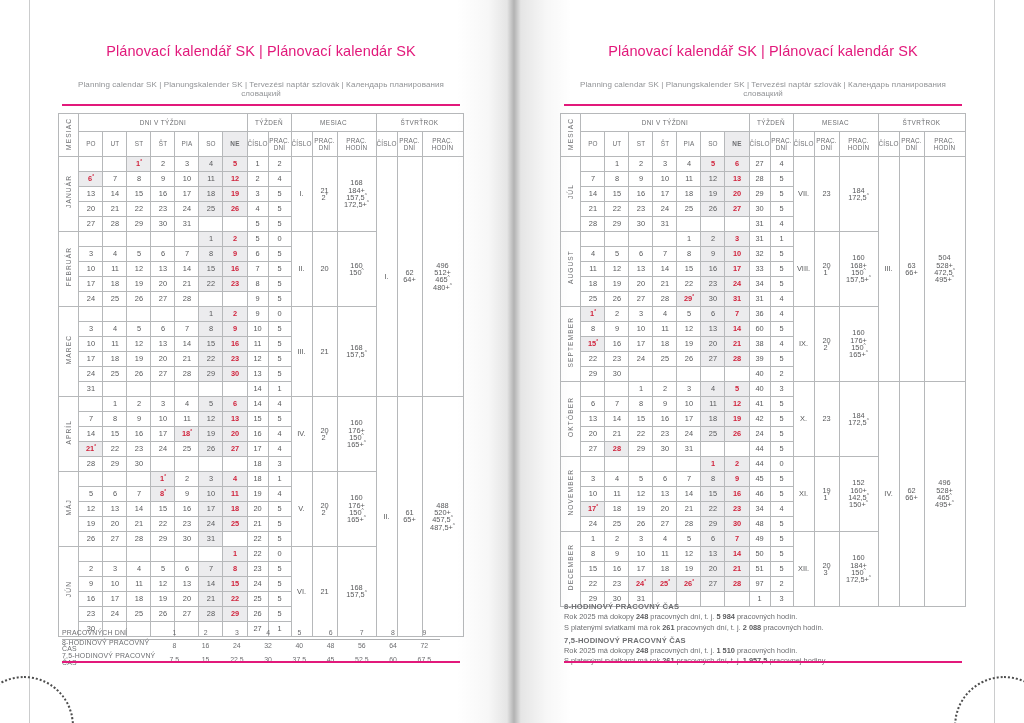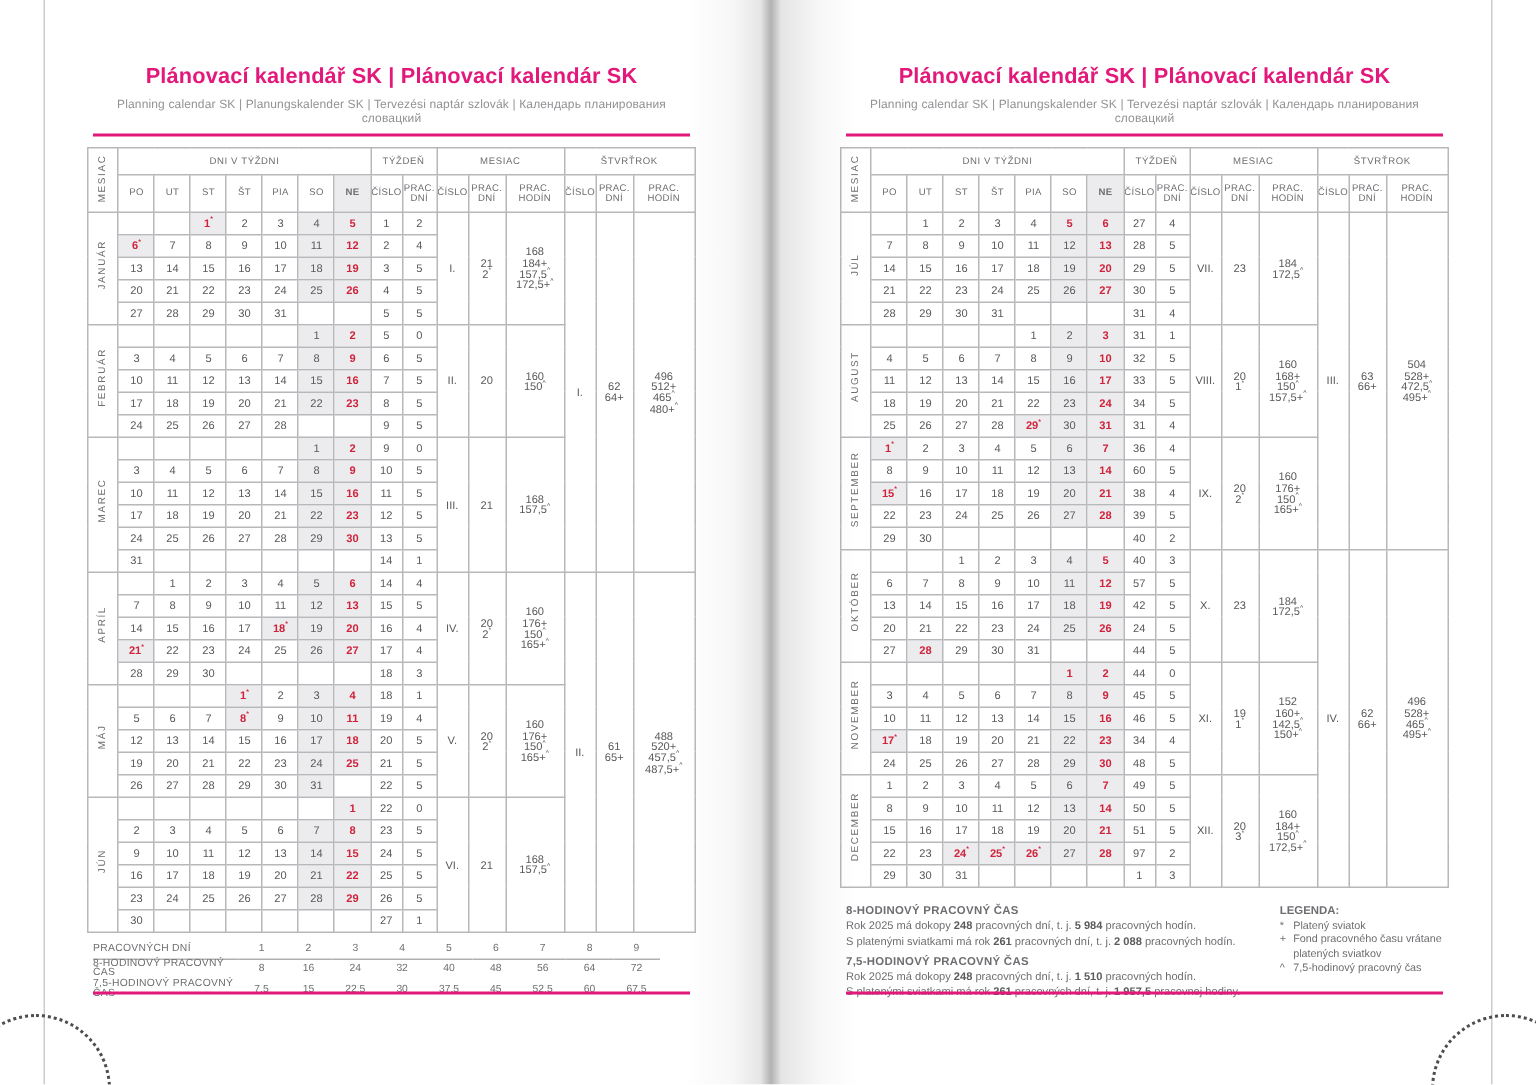--- a/index.html
+++ b/index.html
@@ -17,22 +17,22 @@
   .gutter{position:absolute;left:456px;top:0;width:116px;height:723px;pointer-events:none;
     background:linear-gradient(90deg,rgba(0,0,0,0) 0%,rgba(0,0,0,0.03) 28%,rgba(0,0,0,0.10) 44%,rgba(0,0,0,0.30) 50%,rgba(0,0,0,0.10) 56%,rgba(0,0,0,0.03) 78%,rgba(0,0,0,0) 100%);}
   .corner{position:absolute;width:96px;height:96px;border:2.5px dotted #4d4d4d;border-radius:50%;}
   .corner.l{left:-26px;top:676px;}
   .corner.r{left:954px;top:676px;}
 
   .page{position:absolute;top:0;width:462px;height:723px;}
   .page.left{left:30px;} .page.right{left:532px;}
 
   .phead{width:398px;margin:44px auto 0;text-align:center;}
-  .ptitle{font-size:14.5px;font-weight:bold;color:var(--pink);letter-spacing:0.1px;line-height:1.1;}
-  .psub{font-size:8px;color:var(--muted);margin-top:5px;letter-spacing:0.1px;}
+  .ptitle{font-size:14.5px;font-weight:normal;color:var(--pink);letter-spacing:0.1px;line-height:1.1;}
+  .psub{font-size:8px;color:var(--muted);margin-top:20px;letter-spacing:0.1px;}
   .prule{height:2px;background:var(--pink);margin-top:6px;}
 
   table.cal{border-collapse:collapse;table-layout:fixed;width:398px;margin:7px auto 0;}
   table.cal th,table.cal td{border:1px solid var(--border);padding:0;text-align:center;vertical-align:middle;font-weight:normal;overflow:hidden;}
   table.cal thead tr.grp th{height:17px;font-size:6.4px;color:#6d6e71;letter-spacing:0.4px;}
   table.cal thead tr.sub th{height:24px;font-size:6.4px;color:#6d6e71;line-height:1.15;letter-spacing:0.2px;}
   table.cal thead th.ne{color:var(--red);background:var(--wkfill);font-weight:bold;}
   table.cal tbody td{height:14px;font-size:7.4px;line-height:1;color:var(--text);}
   td.dc.wk{background:var(--wkfill);}
   td.dc.red{color:var(--red);font-weight:bold;}
@@ -818,21 +818,21 @@
             <td class="num lines hours" rowspan="15">496<br>528+<br>465<sup>^</sup><br>495+<sup>^</sup></td>
           </tr>
           <tr>
             <td class="dc">6</td>
             <td class="dc">7</td>
             <td class="dc">8</td>
             <td class="dc">9</td>
             <td class="dc">10</td>
             <td class="dc wk">11</td>
             <td class="dc wk red">12</td>
-            <td class="num">57</td>
+            <td class="num">41</td>
             <td class="num">5</td>
           </tr>
           <tr>
             <td class="dc">13</td>
             <td class="dc">14</td>
             <td class="dc">15</td>
             <td class="dc">16</td>
             <td class="dc">17</td>
             <td class="dc wk">18</td>
             <td class="dc wk red">19</td>
@@ -988,34 +988,19 @@
           <h3>8-HODINOVÝ PRACOVNÝ ČAS</h3>
           <p>Rok 2025 má dokopy <b>248</b> pracovných dní, t. j. <b>5 984</b> pracovných hodín.</p>
           <p>S platenými sviatkami má rok <b>261</b> pracovných dní, t. j. <b>2 088</b> pracovných hodín.</p>
         </div>
         <div class="blk">
           <h3>7,5-HODINOVÝ PRACOVNÝ ČAS</h3>
           <p>Rok 2025 má dokopy <b>248</b> pracovných dní, t. j. <b>1 510</b> pracovných hodín.</p>
           <p>S platenými sviatkami má rok <b>261</b> pracovných dní, t. j. <b>1 957,5</b> pracovnej hodiny.</p>
         </div>
       </div>
-    <div class="legend" id="rf-legend">
-        <h3>LEGENDA:</h3>
-        <div class="li">
-          <span class="sym">*</span>
-          <span>Platený sviatok</span>
-        </div>
-        <div class="li">
-          <span class="sym">+</span>
-          <span>Fond pracovného času vrátane platených sviatkov</span>
-        </div>
-        <div class="li">
-          <span class="sym">^</span>
-          <span>7,5-hodinový pracovný čas</span>
-        </div>
-      </div>
   </div>
   <div class="brule"></div>
 </section>
 
 <div class="gutter"></div>
 <div class="corner l"></div>
 <div class="corner r"></div>
 
 </body></html>

